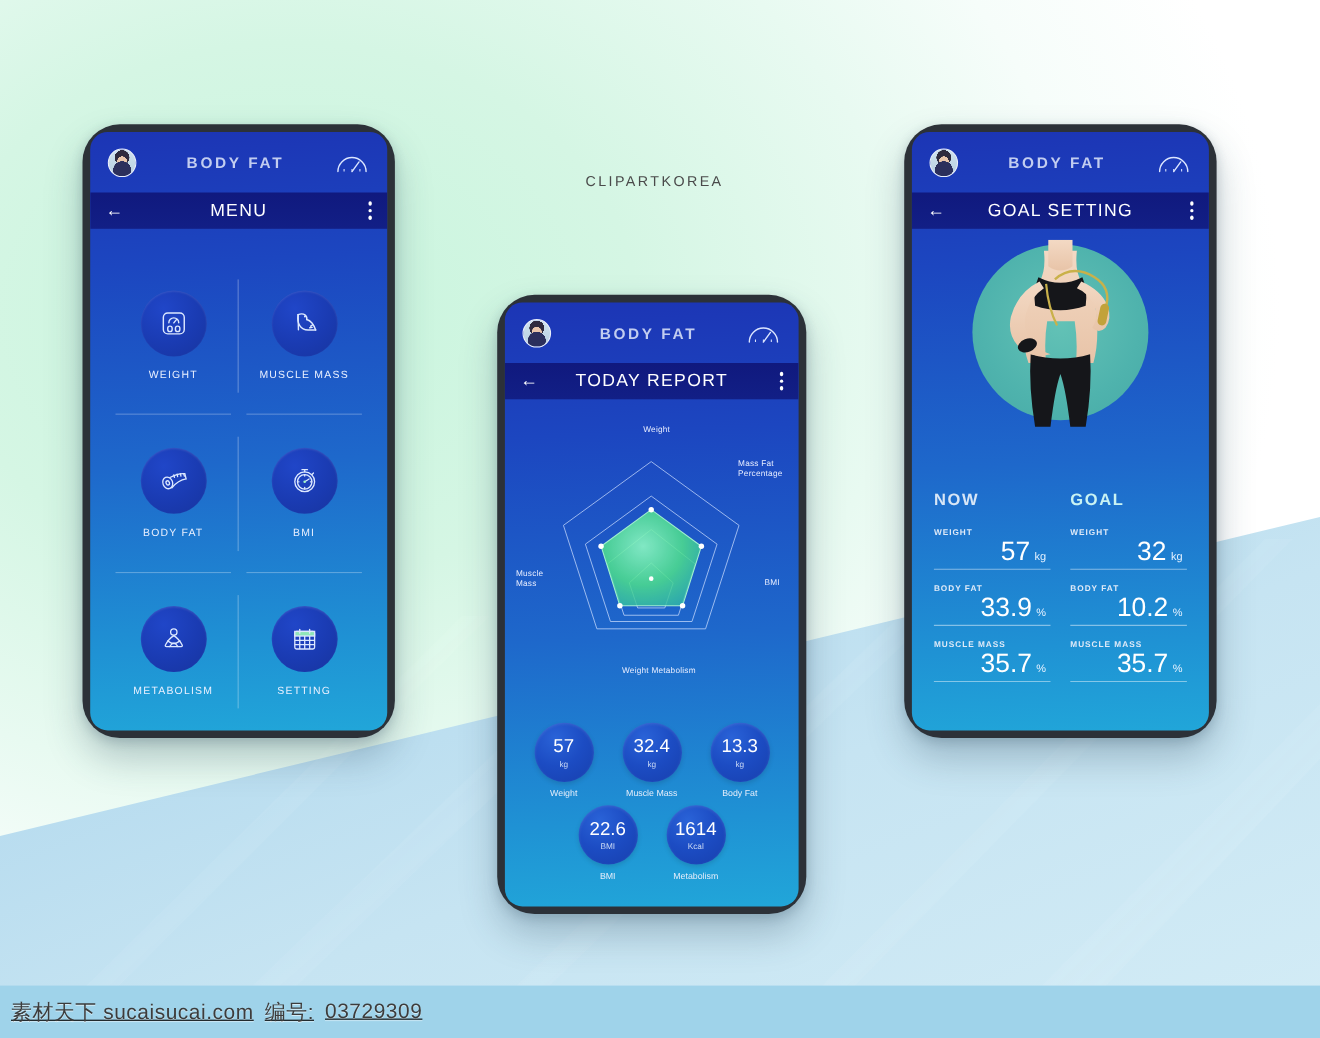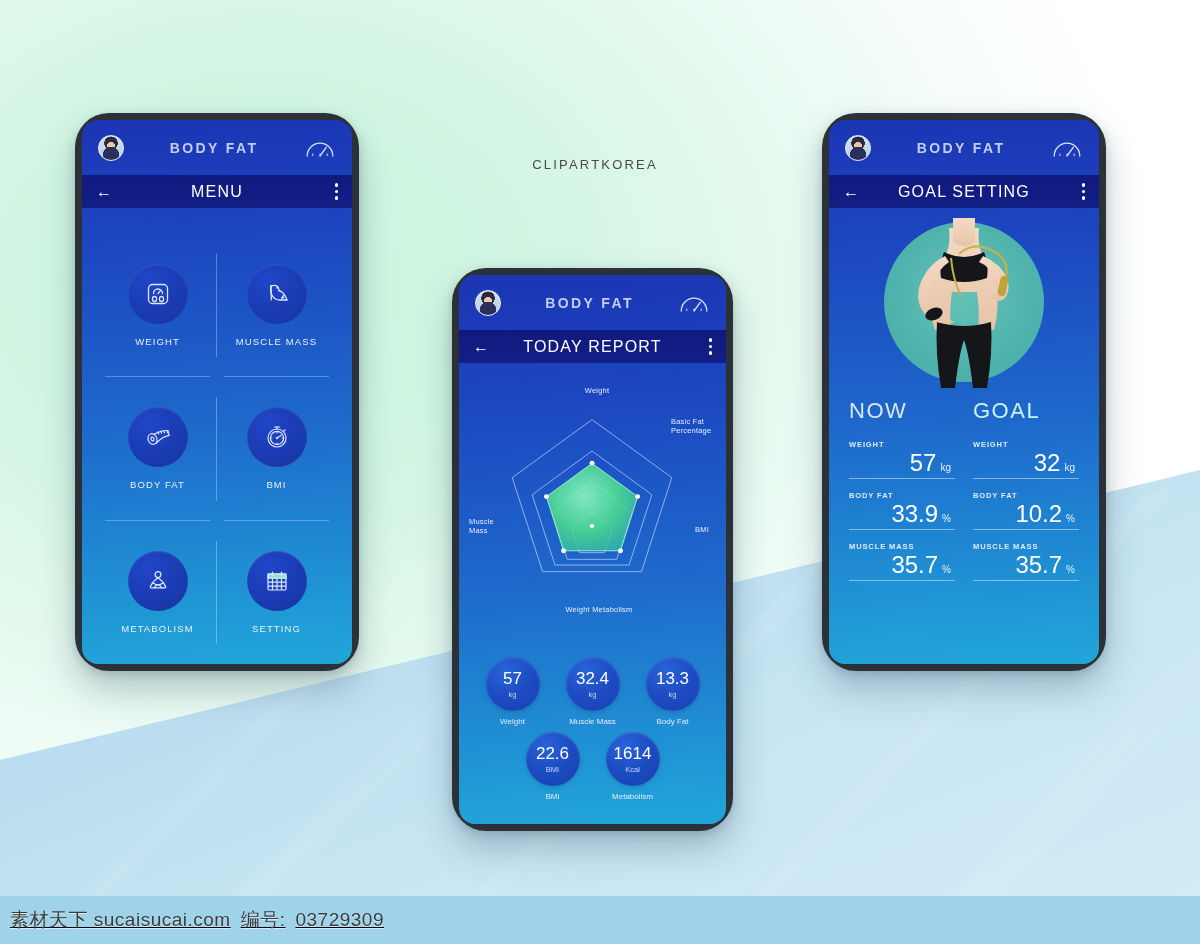--- a/index.html
+++ b/index.html
@@ -171,21 +171,21 @@
   .goal-body { height: calc(100% - 88px); padding: 14px 0 0; }
   .hero {
     width: 160px; height: 160px; margin: 0 auto;
     border-radius: 50%;
     background: radial-gradient(circle at 50% 45%, #63c2b6 0%, #4fb3ad 60%, #46a9a6 100%);
     position: relative; overflow: visible;
   }
   .hero svg { position: absolute; left: 50%; top: -4px; transform: translateX(-50%); }
   .goal-cols { display: flex; padding: 16px 20px 0; gap: 18px; }
   .goal-col { flex: 1; }
-  .goal-col h3 { font-weight: 400; font-size: 22px; letter-spacing: 1.5px; margin-bottom: 16px; }
+  .goal-col h3 { font-weight: 700; font-size: 15px; letter-spacing: 1.5px; margin-bottom: 16px; margin-top: 48px; }
   .goal-col.now h3 { color: #d8e6f6; }
   .goal-col.goal h3 { color: #c9f3f3; }
   .metric { margin-bottom: 12px; }
   .metric .mlabel { color: #dfeaf8; font-size: 7.5px; letter-spacing: .9px; font-weight: 600; }
   .metric .mvalrow {
     display: flex; align-items: baseline; justify-content: flex-end; gap: 4px;
     border-bottom: 1px solid rgba(255,255,255,.45);
     padding: 2px 4px 3px 0;
   }
   .metric .mval { color: #ffffff; font-size: 24px; font-weight: 300; line-height: 1; }
@@ -398,21 +398,21 @@
             <g fill="#ffffff">
               <circle cx="140" cy="98" r="2.6"></circle>
               <circle cx="188" cy="133" r="2.6"></circle>
               <circle cx="170" cy="190" r="2.6"></circle>
               <circle cx="110" cy="190" r="2.6"></circle>
               <circle cx="92" cy="133" r="2.6"></circle>
               <circle cx="140" cy="164" r="2.2"></circle>
             </g>
           </svg>
           <div class="radar-label" style="left:108px; top:24px; width:60px;">Weight</div>
-          <div class="radar-label" style="left:212px; top:55px; width:56px; text-align:left;">Basic Fat Percentage</div>
+          <div class="radar-label" style="left:212px; top:55px; width:56px; text-align:left;">Mass Fat Percentage</div>
           <div class="radar-label" style="left:236px; top:163px; width:34px; text-align:left;">BMI</div>
           <div class="radar-label" style="left:94px; top:243px; width:92px;">Weight Metabolism</div>
           <div class="radar-label" style="left:10px; top:155px; width:40px; text-align:left;">Muscle Mass</div>
         </div>
 
         <div class="stats-rows">
           <div class="stat-row">
             <div class="stat-item">
               <div class="bubble">
                 <span class="val">57</span>

